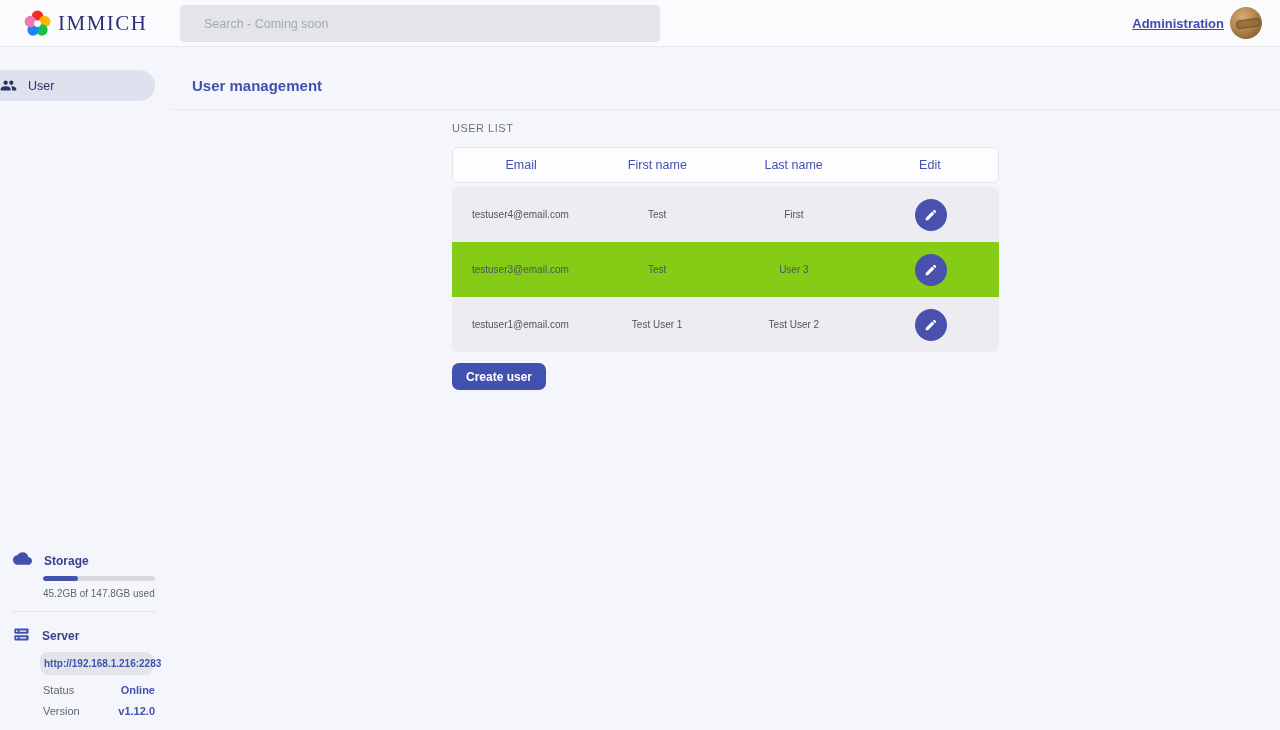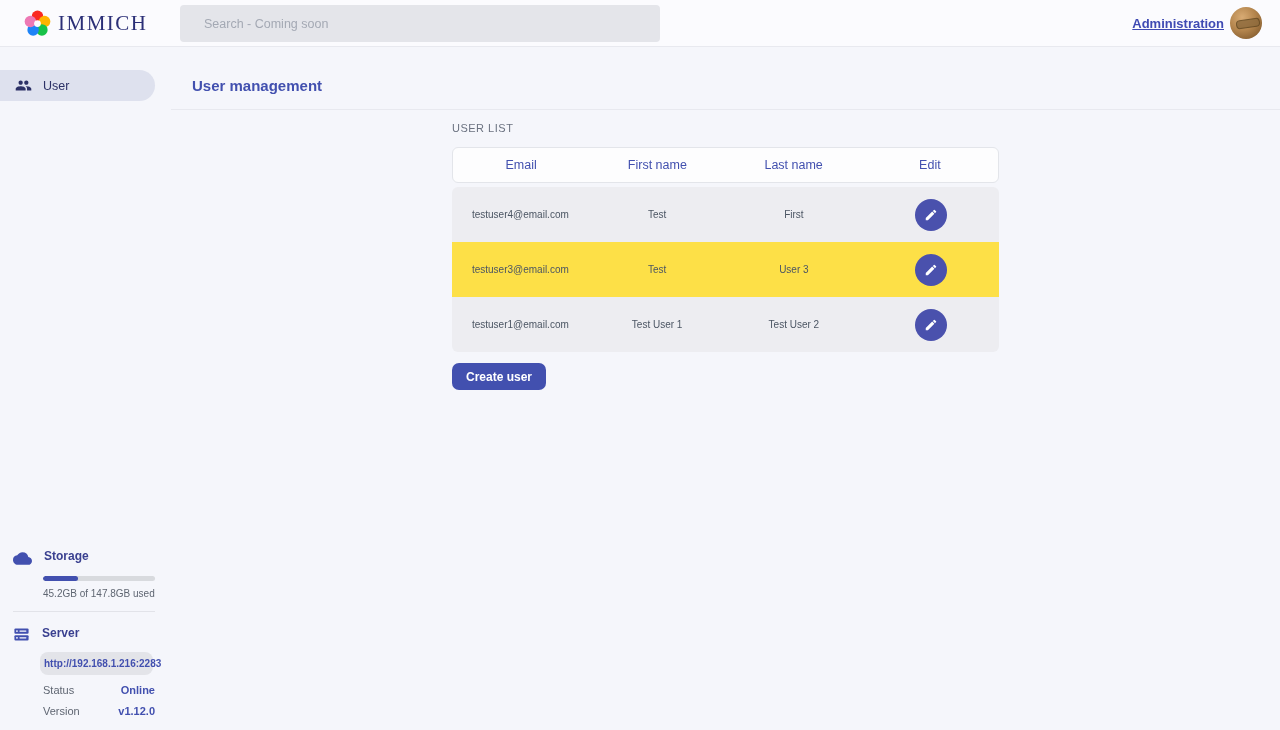--- a/index.html
+++ b/index.html
@@ -42,27 +42,27 @@
 
   
   .app { display:flex; height:683px; }
   .sidebar { width:171px; position:relative; flex-shrink:0; }
   .main { flex:1; }
 
   
   .nav-item {
     margin-top:23px; width:155px; height:31px;
     background:#dee1ee; border-radius:0 16px 16px 0;
-    display:flex; align-items:center; padding-left:15px; gap:11px; cursor:pointer;
+    display:flex; align-items:center; gap:11px; cursor:pointer;
   }
   .nav-item .label { font-size:12.5px; font-weight:500; color:#2c3166; }
 
   
   .sidebar-bottom { position:absolute; bottom:0; left:0; width:171px; padding:0 16px 13px 13px; }
-  .info-row { display:flex; align-items:flex-start; gap:12px; }
+  .info-row { display:flex; align-items:flex-end; gap:12px; }
   .info-row .title { font-size:12px; font-weight:700; color:#3a4090; }
   .indent { margin-left:30px; }
   .progress { margin-top:8px; width:112px; height:5px; background:#d8dade; border-radius:3px; overflow:hidden; }
   .progress-fill { height:100%; background:#4250af; border-radius:3px; }
   .usage-text { margin-top:7px; font-size:10px; color:#5f6672; }
   .sb-divider { border:none; border-top:1px solid #e2e3e9; margin:12px 0 14px 0; }
   .url-pill {
     margin-top:9px; margin-left:27px; width:113px; padding:6px 4px;
     background:#e3e4e9; border-radius:8px; text-align:center;
     font-size:10px; font-weight:700; color:#4250af;
@@ -79,21 +79,21 @@
 
   .table { margin-top:13px; }
   .thead {
     display:flex; height:36px; align-items:center;
     background:#fdfdfe; border:1px solid #e3e5ea; border-radius:6px;
   }
   .th { flex:1; text-align:center; font-size:12.5px; font-weight:500; color:#4250af; }
   .tbody { margin-top:4px; border-radius:6px; overflow:hidden; }
   .tr { display:flex; height:55px; align-items:center; }
   .tr.odd  { background:#ededf1; }
-  .tr.even { background:#fde047; }
+  .tr.even { background:#84cc16; }
   .td { flex:1; text-align:center; font-size:10px; color:#4b5563; }
   .edit-btn {
     width:32px; height:32px; border-radius:50%; border:none; cursor:pointer;
     background:#4a51ad; display:inline-flex; align-items:center; justify-content:center;
   }
 
   .create-btn {
     margin-top:11px; height:27px; padding:0 14px;
     background:#4250af; color:#fff; border:none; border-radius:7px;
     font-size:12px; font-weight:700; cursor:pointer;

